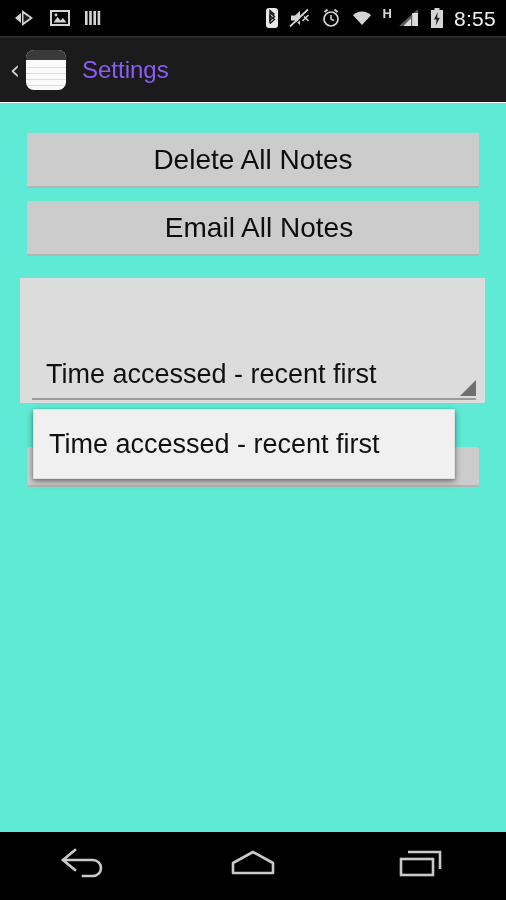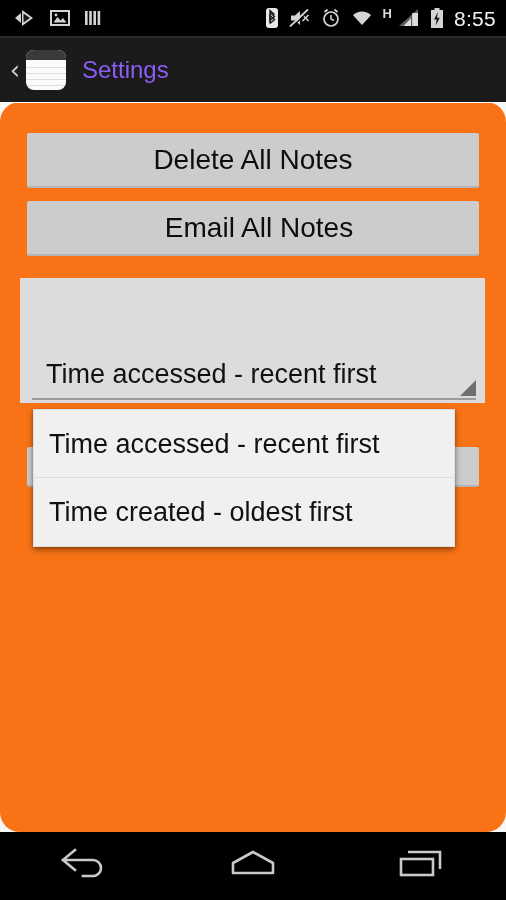--- a/index.html
+++ b/index.html
@@ -112,22 +112,21 @@
     margin-left: 16px;
     line-height: 1;
   }
 
   
   #content {
     position: absolute;
     top: 102px; left: 0;
     width: 506px;
     height: 730px;
-    background: #f97316;
-    border-radius: 20px;
+    background: #5eead4;
   }
   .action-button {
     position: absolute;
     left: 27px;
     width: 452px;
     height: 55px;
     background: #cccccc;
     border: none;
     border-bottom: 2px solid #b4b4b4;
     border-radius: 2px;
@@ -355,21 +354,20 @@
       <div id="order-spinner">
         <div id="order-spinner-value">Time accessed - recent first</div>
         <div id="spinner-triangle"></div>
       </div>
     </div>
 
     <button id="btn-hidden"></button>
 
     <div id="dropdown-popup">
       <div class="dropdown-item">Time accessed - recent first</div>
-      <div class="dropdown-item">Time created - oldest first</div>
     </div>
   </div>
 
   <div id="nav-bar">
     <div class="nav-btn">
       <span>
         <svg width="50" height="34" viewBox="0 0 50 34">
           <path d="M4 13 L16 3 M4 13 L16 23 M4 13 L34 13 A8 8 0 0 1 34 29 L24 29" fill="none" stroke="#c9c9c9" stroke-width="2.6" stroke-linecap="square"></path>
         </svg>
       </span>

